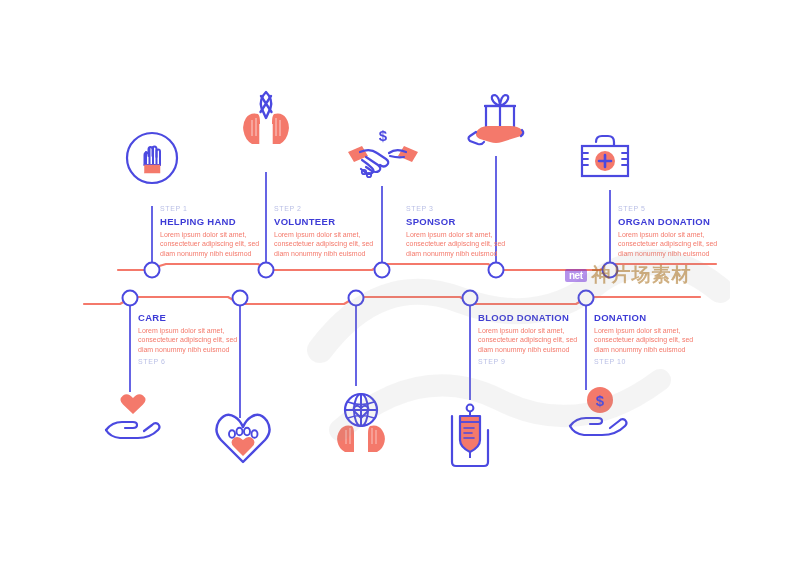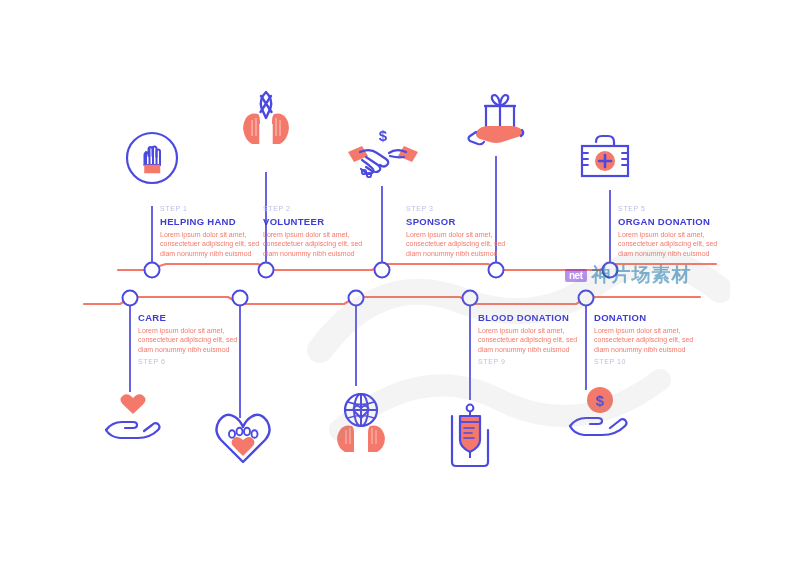--- a/index.html
+++ b/index.html
@@ -86,21 +86,21 @@
   #watermark .wm-badge {
     background: #6d28d9;
     color: #ffffff;
     font-size: 10px;
     font-weight: 700;
     padding: 1px 4px;
     border-radius: 2px;
     letter-spacing: -0.5px;
   }
   #watermark .wm-text {
-    color: #0369a1;
+    color: #a16207;
     font-size: 19px;
     font-weight: 700;
     letter-spacing: 1px;
     white-space: nowrap;
   }
   #watermark-big {
     position: absolute;
     left: 300px;
     top: 230px;
     width: 430px;
@@ -283,21 +283,21 @@
       <path d="M10,40 Q14,48 24,49 L42,49 Q56,49 65,40 Q68,37 65,34 Q62,32 59,35 L50,42" fill="none" stroke="#4b49e0" stroke-width="2.2" stroke-linecap="round" stroke-linejoin="round"></path>
     </svg>
   </div>
 
   <div class="step-block top" style="left:160px; top:204px;">
     <div class="step-num">STEP 1</div>
     <div class="step-title">HELPING HAND</div>
     <div class="step-desc">Lorem ipsum dolor sit amet, consectetuer adipiscing elit, sed diam nonummy nibh euismod</div>
   </div>
 
-  <div class="step-block top" style="left:263px; top:204px;">
+  <div class="step-block top" style="left:274px; top:204px;">
     <div class="step-num">STEP 2</div>
     <div class="step-title">VOLUNTEER</div>
     <div class="step-desc">Lorem ipsum dolor sit amet, consectetuer adipiscing elit, sed diam nonummy nibh euismod</div>
   </div>
 
   <div class="step-block top" style="left:390px; top:204px;margin-left:16px;">
     <div class="step-num">STEP 3</div>
     <div class="step-title">SPONSOR</div>
     <div class="step-desc">Lorem ipsum dolor sit amet, consectetuer adipiscing elit, sed diam nonummy nibh euismod</div>
   </div>

